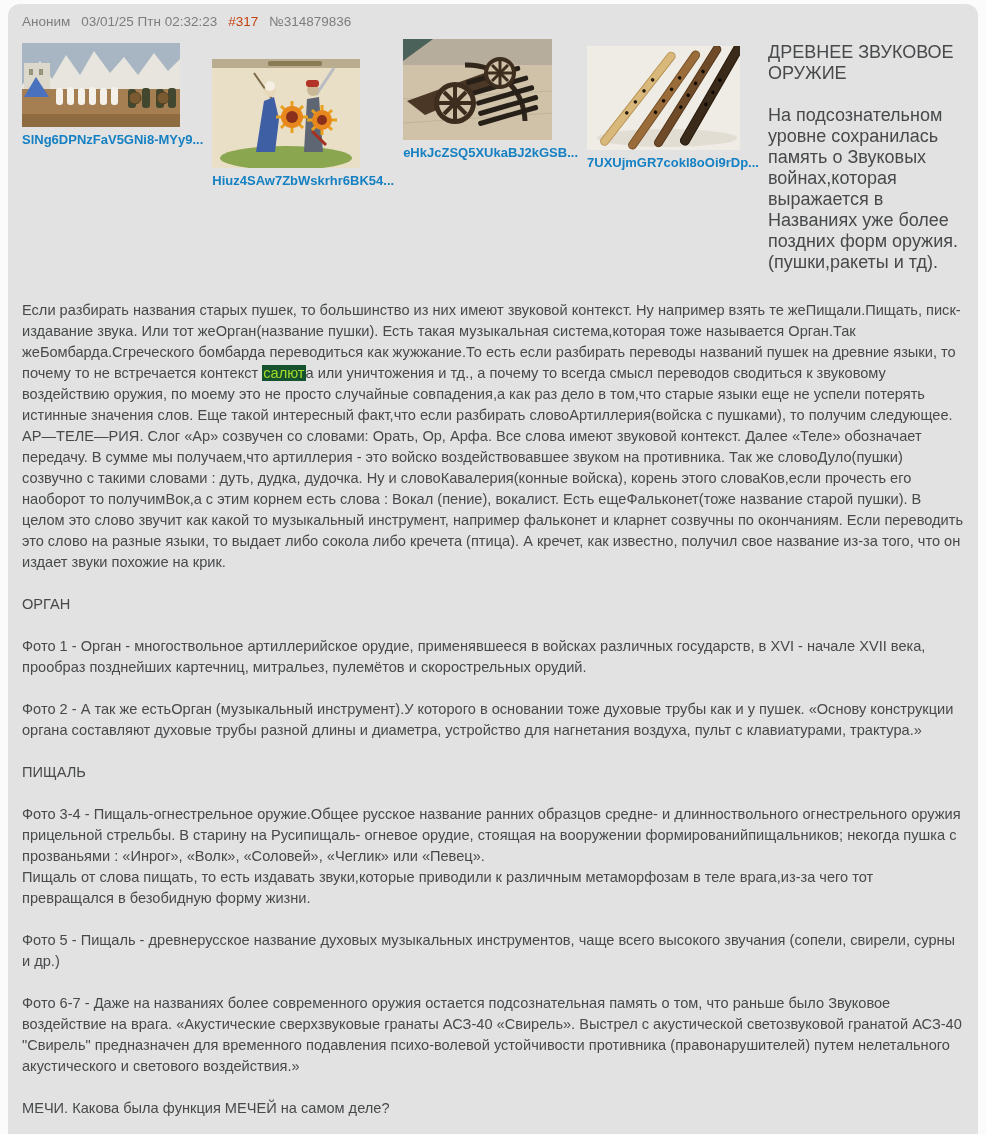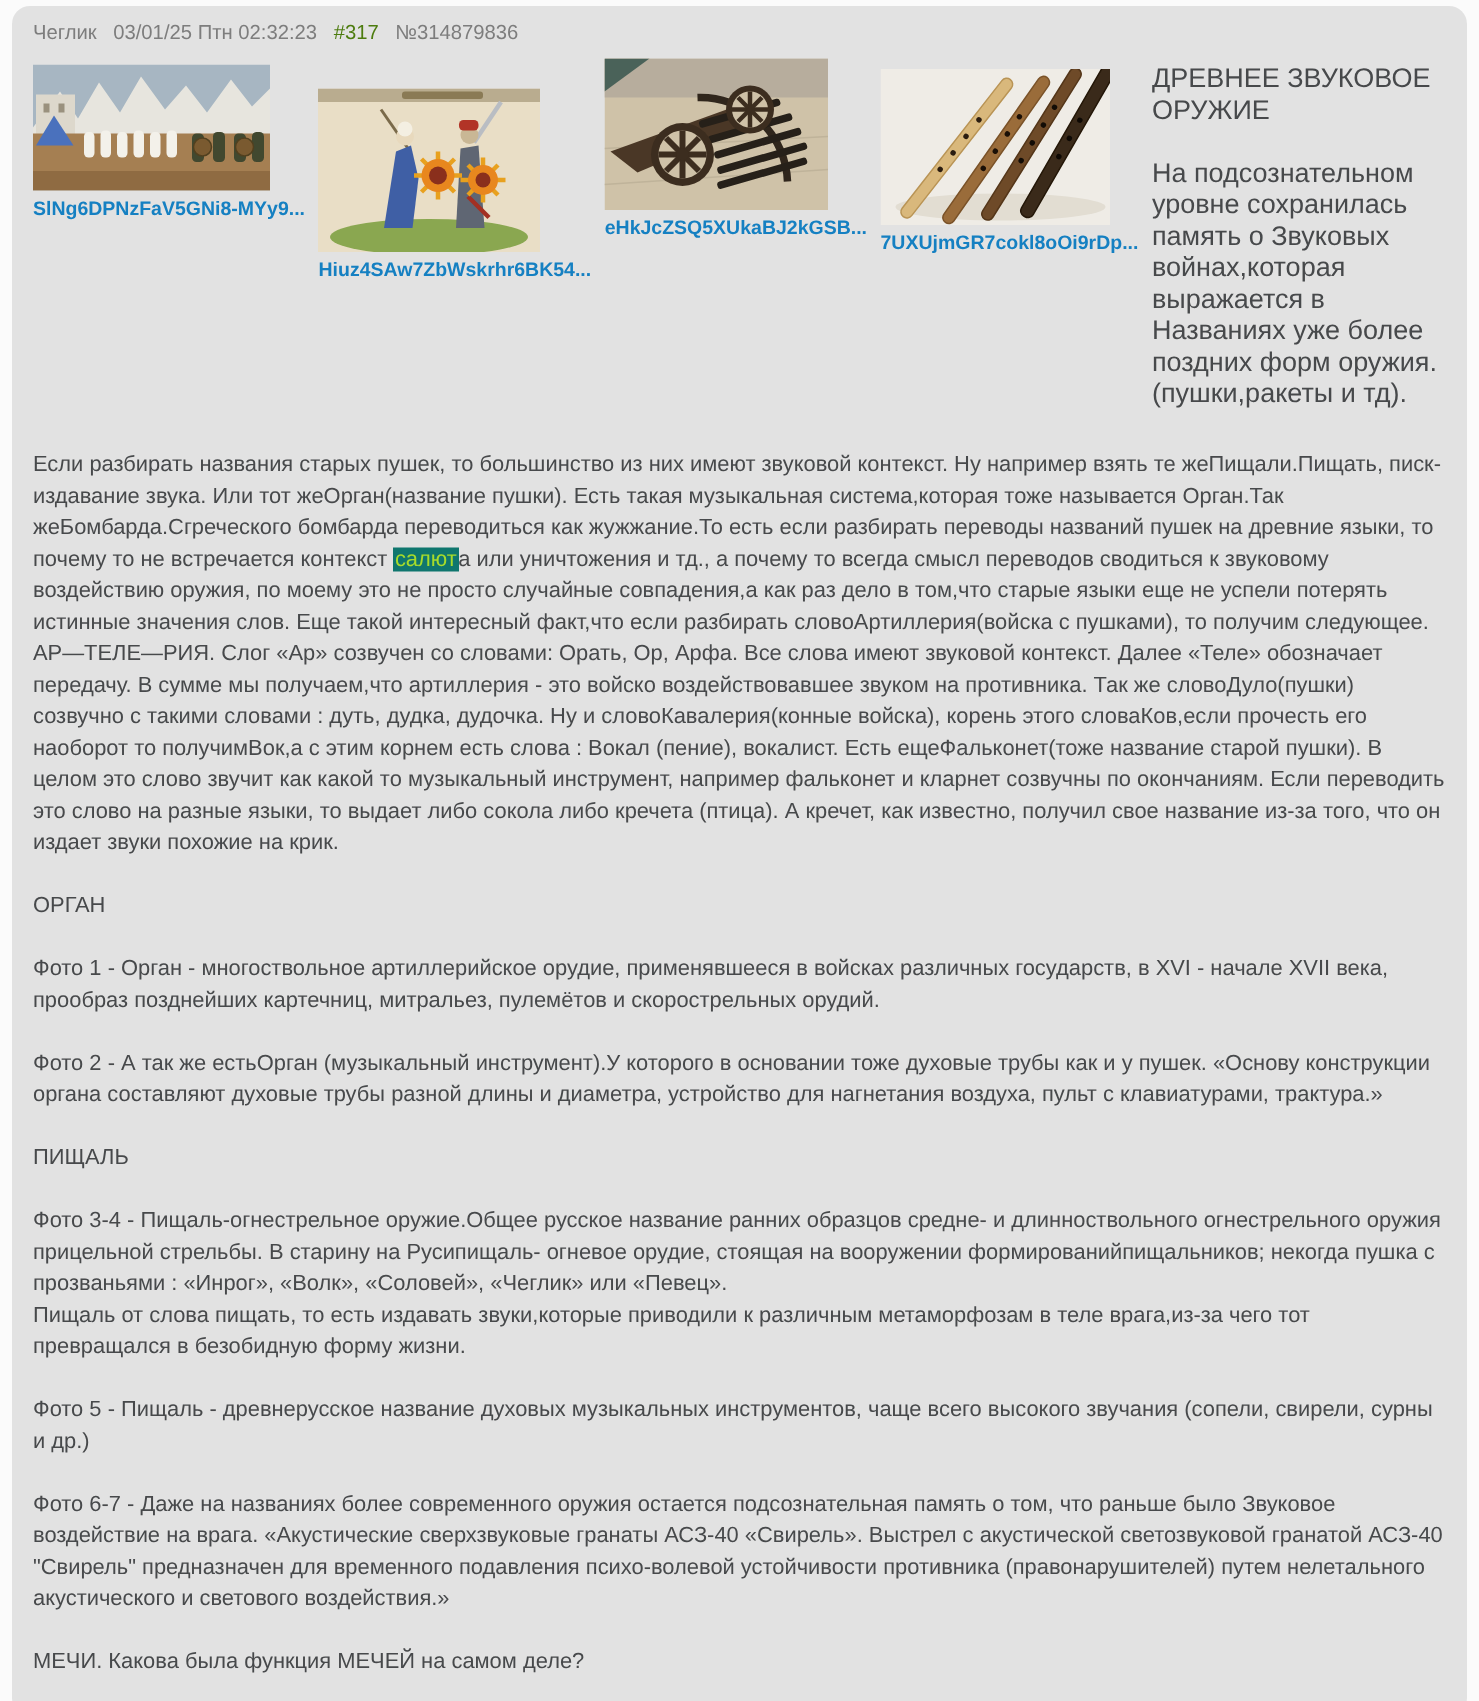--- a/index.html
+++ b/index.html
@@ -1,45 +1,45 @@
 <!DOCTYPE html>
 <html><head>
 <meta charset="utf-8">
 <style>
   html,body{margin:0;padding:0;width:986px;height:1134px;overflow:hidden;
     background:#fbfbfb;font-family:"Liberation Sans","DejaVu Sans",sans-serif;}
   .post{position:absolute;left:8px;top:4px;width:970px;height:1140px;
     background:#e2e2e2;border-radius:12px;box-sizing:border-box;padding:9px 14px 10px 14px;}
   .post-header{font-size:13.5px;color:#7d7d7d;display:flex;gap:11px;align-items:baseline;
     margin:1px 0 10px 0;}
-  .post-header .ordinal{color:#4d7c0f;text-decoration:none;cursor:pointer;}
+  .post-header .ordinal{color:#c2410c;text-decoration:none;cursor:pointer;}
   .post-header .pnum{color:#7d7d7d;text-decoration:none;cursor:pointer;}
   .media-row{display:flex;gap:9px;align-items:flex-start;min-height:158px;}
   figure{margin:0;display:flex;flex-direction:column;cursor:pointer;}
   figure .img{display:block;line-height:0;}
   figure svg{display:block;}
   figcaption{margin-top:4px;line-height:15px;}
   figcaption a{font-size:13px;font-weight:600;color:#1580c2;text-decoration:none;
     white-space:nowrap;cursor:pointer;}
   .f1{margin-top:4px}.f2{margin-top:20px}.f3{margin-top:0}.f4{margin-top:7px}
   .title-block{margin-left:auto;width:296px;font-size:18px;color:#47494b;line-height:21px;}
   .post-title{margin-top:3px;}
   .post-intro{margin:21px 0 0 0;}
   .post-body{margin-top:27px;font-size:14.6px;color:#47494b;line-height:21px;}
   .post-body p{margin:21px 0 0 0;}
   .post-body p:first-child{margin-top:0;}
-  .hl{background:#0f766e;color:#a6db2b;padding:0 1px;}
+  .hl{background:#14532d;color:#a6db2b;padding:0 1px;}
 </style>
 </head>
 <body>
 
 <div class="post">
 
   <div class="post-header">
-    <span>Чеглик</span>
+    <span>Аноним</span>
     <span>03/01/25 Птн 02:32:23</span>
     <a class="ordinal">#317</a>
     <a class="pnum">№314879836</a>
   </div>
 
   <div class="media-row">
 
     <figure class="f1">
       <span class="img">
         <svg width="158" height="84" viewBox="0 0 158 84">

